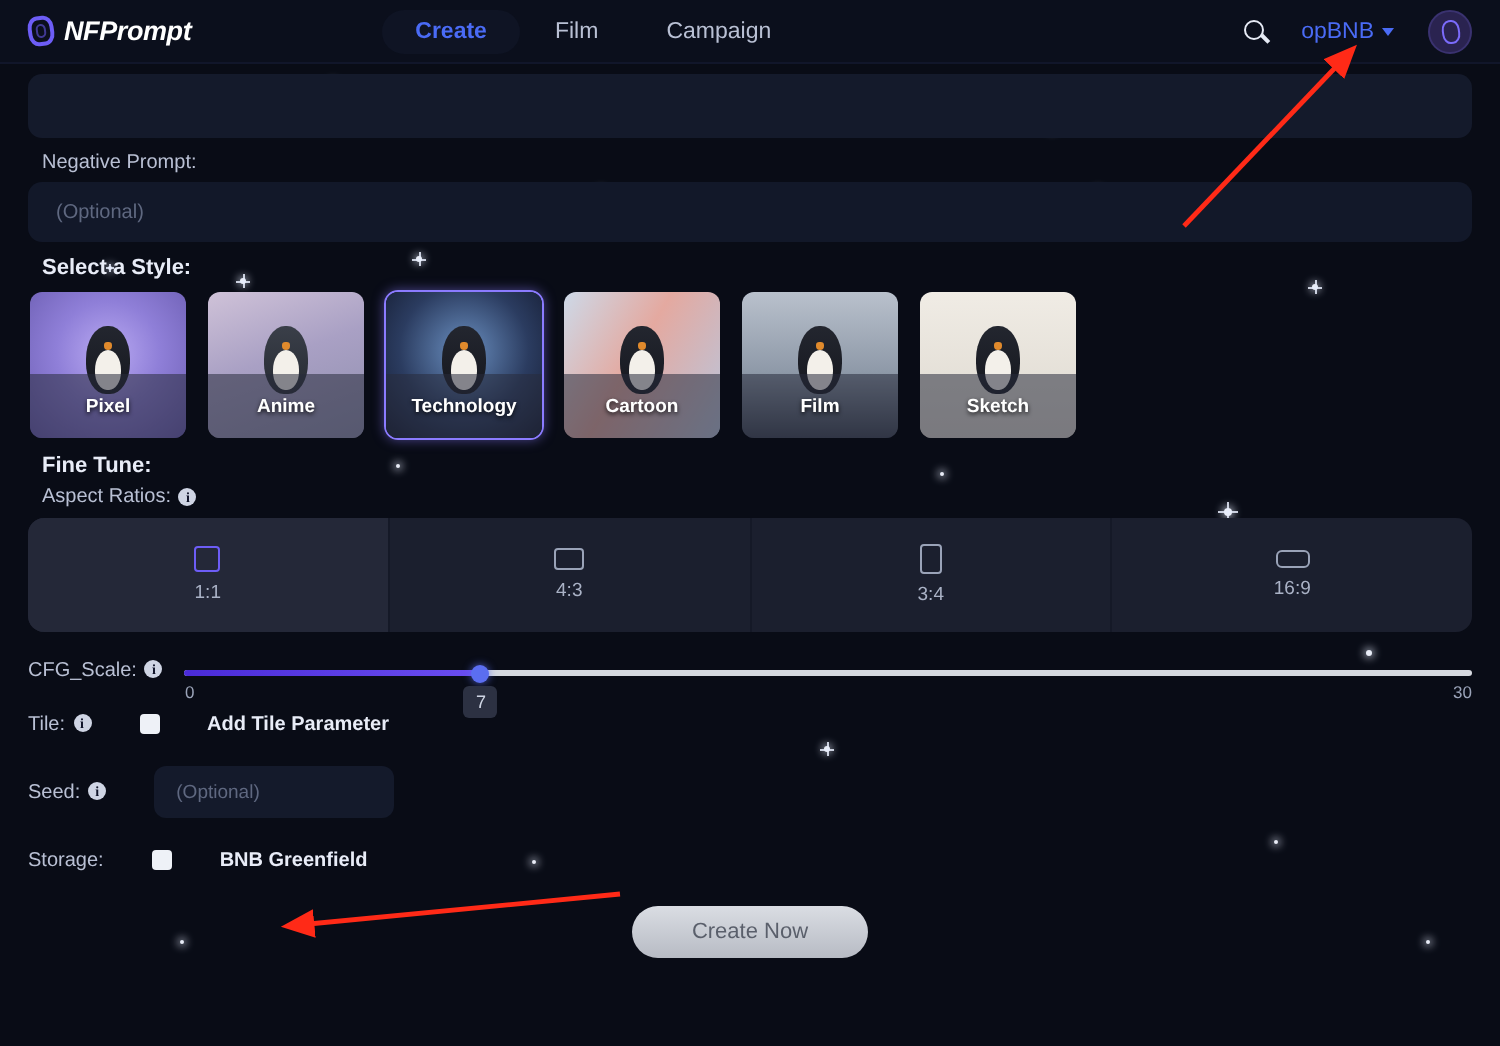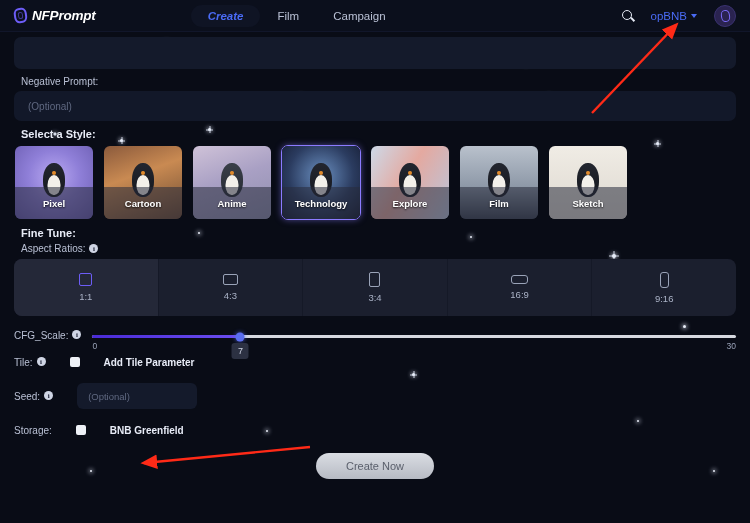--- a/index.html
+++ b/index.html
@@ -51,21 +51,21 @@
     color:#ffffff; font-size:13.5px; font-weight:bold; font-style:italic;
     letter-spacing:-.2px;
   }
   .nav { display:flex; align-items:center; gap:0; margin-left:95px; }
   .nav-item {
     font-size:11.5px; color:#b9c0d4;
     padding:5px 17px; border-radius:14px; cursor:pointer;
     white-space:nowrap;
   }
   .nav-item.active {
-    background:#0f1424; color:#4a6bf5; font-weight:bold;font-style:italic;
+    background:#0f1424; color:#4a6bf5; font-weight:bold;
   }
   .header-right {
     margin-left:auto; display:flex; align-items:center; gap:17px;
   }
   .search-icon { width:12px; height:12px; position:relative; cursor:pointer; }
   .search-icon::before{
     content:""; position:absolute; left:0; top:0; width:8px; height:8px;
     border:1.6px solid #e6eaf5; border-radius:50%;
   }
   .search-icon::after{
@@ -278,42 +278,36 @@
 
     <div class="field-label bold">Select a Style:</div>
     <div class="styles">
       <div class="style-card">
         <div class="style-art art-pixel">
             <div class="peng"></div>
           </div>
         <div class="style-name">Pixel</div>
       </div>
       <div class="style-card">
-        <div class="style-art art-cartoon">
-            <div class="peng"></div>
-          </div>
-        <div class="style-name">Cartoon</div>
-      </div>
-      <div class="style-card">
         <div class="style-art art-anime">
             <div class="peng light"></div>
           </div>
         <div class="style-name">Anime</div>
       </div>
       <div class="style-card selected">
         <div class="style-art art-technology">
             <div class="peng"></div>
           </div>
         <div class="style-name">Technology</div>
       </div>
       <div class="style-card">
         <div class="style-art art-abstract">
             <div class="peng"></div>
           </div>
-        <div class="style-name">Explore</div>
+        <div class="style-name">Cartoon</div>
       </div>
       <div class="style-card">
         <div class="style-art art-film">
             <div class="peng"></div>
           </div>
         <div class="style-name">Film</div>
       </div>
       <div class="style-card">
         <div class="style-art art-sketch">
             <div class="peng"></div>
@@ -337,24 +331,20 @@
         <div class="ar-icon" style="width:15px;height:11px;"></div>
         <div class="ar-label">4:3</div>
       </div>
       <div class="ar-cell">
         <div class="ar-icon" style="width:11px;height:15px;"></div>
         <div class="ar-label">3:4</div>
       </div>
       <div class="ar-cell">
         <div class="ar-icon" style="width:17px;height:9px;border-radius:3px;"></div>
         <div class="ar-label">16:9</div>
-      </div>
-      <div class="ar-cell">
-        <div class="ar-icon" style="width:9px;height:16px;border-radius:3px;"></div>
-        <div class="ar-label">9:16</div>
       </div>
     </div>
 
     <div class="cfg-row">
       <div class="inline-label">
         <span>CFG_Scale:</span>
         <span class="info">i</span>
       </div>
       <div class="slider-wrap">
         <div class="slider-track">

